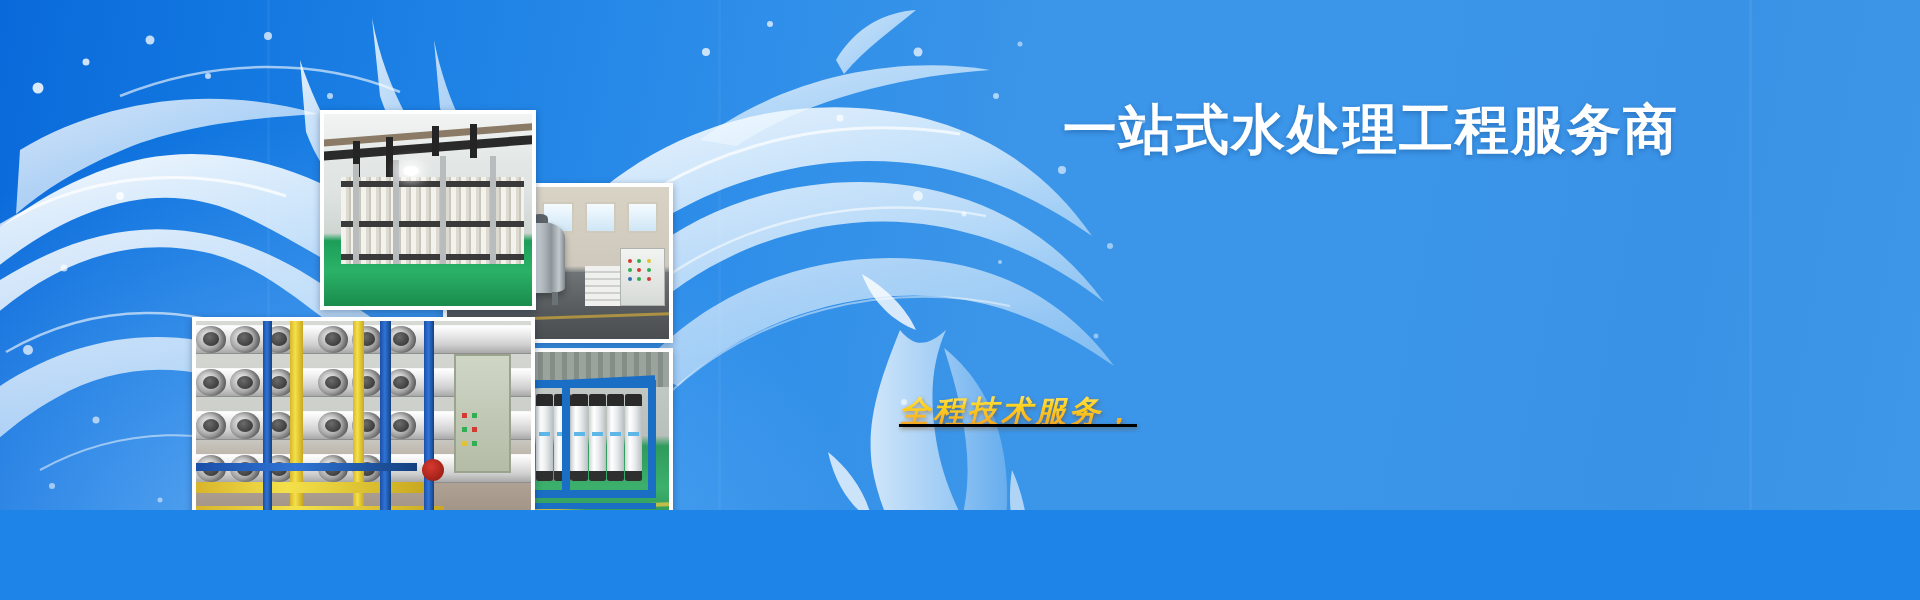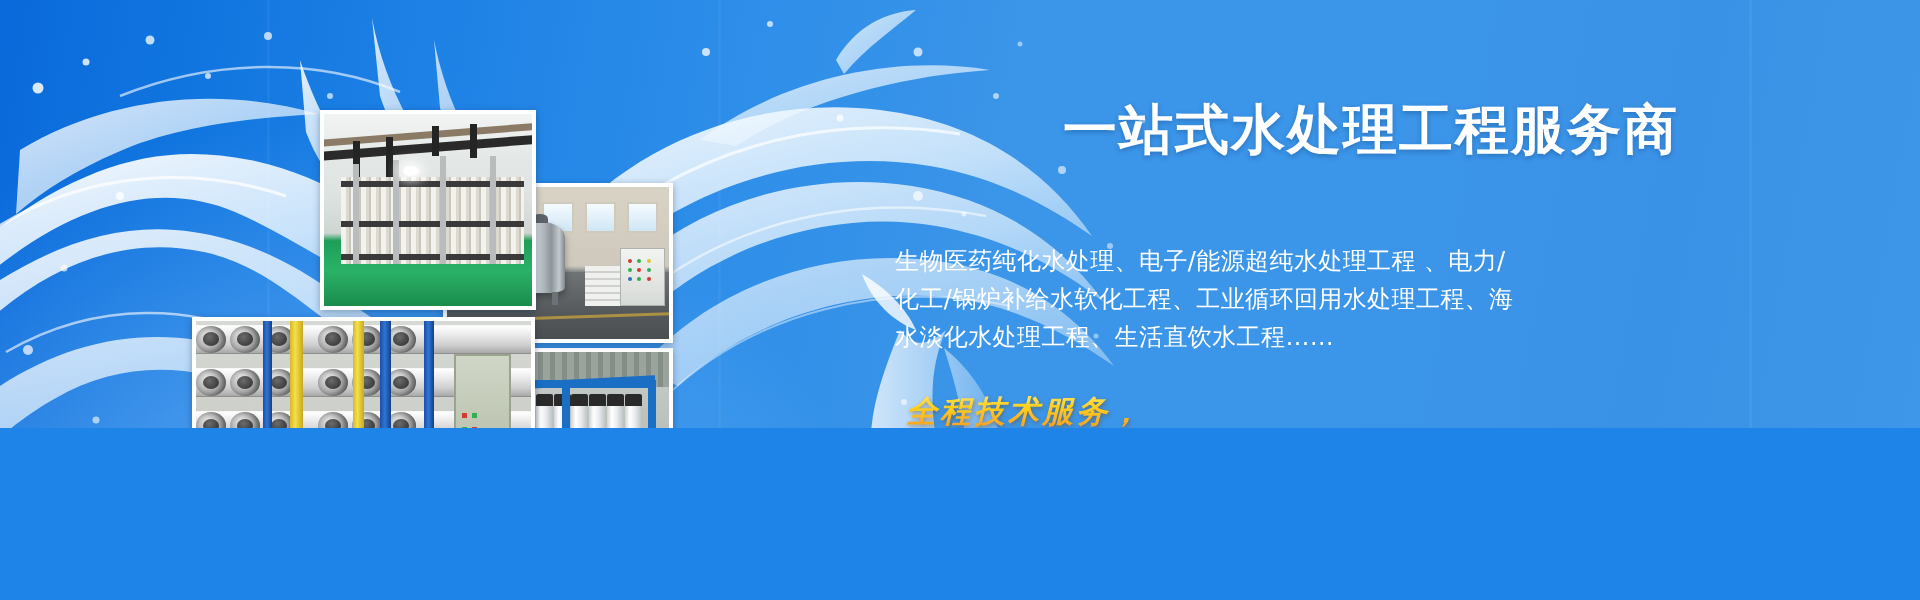--- a/index.html
+++ b/index.html
@@ -3,21 +3,21 @@
 <meta charset="utf-8">
 <style>
   * { margin:0; padding:0; box-sizing:border-box; }
   html, body {
     width:1920px; height:600px; overflow:hidden;
     font-family:"DejaVu Sans","Liberation Sans",sans-serif;
     background:#1e84e8;
   }
 
   .banner{
-    position:relative; width:1920px; height:428px; overflow:hidden;
+    position:relative; width:1920px; height:510px; overflow:hidden;
     background:
       radial-gradient(ellipse 900px 700px at 300px 560px, rgba(150,205,255,0.55) 0%, rgba(150,205,255,0) 62%),
       linear-gradient(100deg,
         #0a69da 0%,
         #1074df 9%,
         #1f83e6 24%,
         #2e8ee9 38%,
         #3b95e8 52%,
         #3b95e8 70%,
         #3a92e6 86%,
@@ -128,21 +128,21 @@
     letter-spacing:2px; white-space:nowrap;
     text-shadow:0 2px 5px rgba(0,40,95,.30);
   }
   .subcopy{
     position:absolute; left:0px; top:242px; width:760px;
     font-size:24px; line-height:38px; color:#ffffff; font-weight:normal;
     letter-spacing:.4px;
   }
   .subcopy .ln{display:block; white-space:nowrap;}
 
-  .slogan{position:absolute; left:11px; top:389px; width:800px;}
+  .slogan{position:absolute; left:4px; top:389px; width:800px;text-decoration:underline;}
   .slogan .ln{
     display:block; white-space:nowrap;
     font-family:"DejaVu Serif","Liberation Serif",serif;
     font-weight:bold; font-style:italic;
     font-size:31px; line-height:45px;
     letter-spacing:3px;
     color:#ffd21e;
     background:linear-gradient(180deg,#ffe98a 0%,#ffd21e 38%,#f7a823 78%,#ef9412 100%);
     -webkit-background-clip:text; background-clip:text;
     -webkit-text-fill-color:transparent; color:transparent;
@@ -425,24 +425,19 @@
         <div class="ph-sk-bar" style="left:52%;top:16%;width:8px;height:68%"></div>
         <div class="ph-sk-bar" style="left:10%;bottom:10%;width:84%;height:6px"></div>
       </div>
     </div>
   </div>
 
   <div class="textblock">
 
     <div class="headline">一站式水处理工程服务商</div>
 
-    <div class="subcopy">
-      <span class="ln">生物医药纯化水处理、电子/能源超纯水处理工程 、电力/</span>
-      <span class="ln">化工/锅炉补给水软化工程、工业循环回用水处理工程、海</span>
-      <span class="ln">水淡化水处理工程、生活直饮水工程……</span>
-    </div>
 
     <div class="slogan">
       <span class="ln l1">全程技术服务，</span>
     </div>
   </div>
 
 </div>
 
 </body></html>

